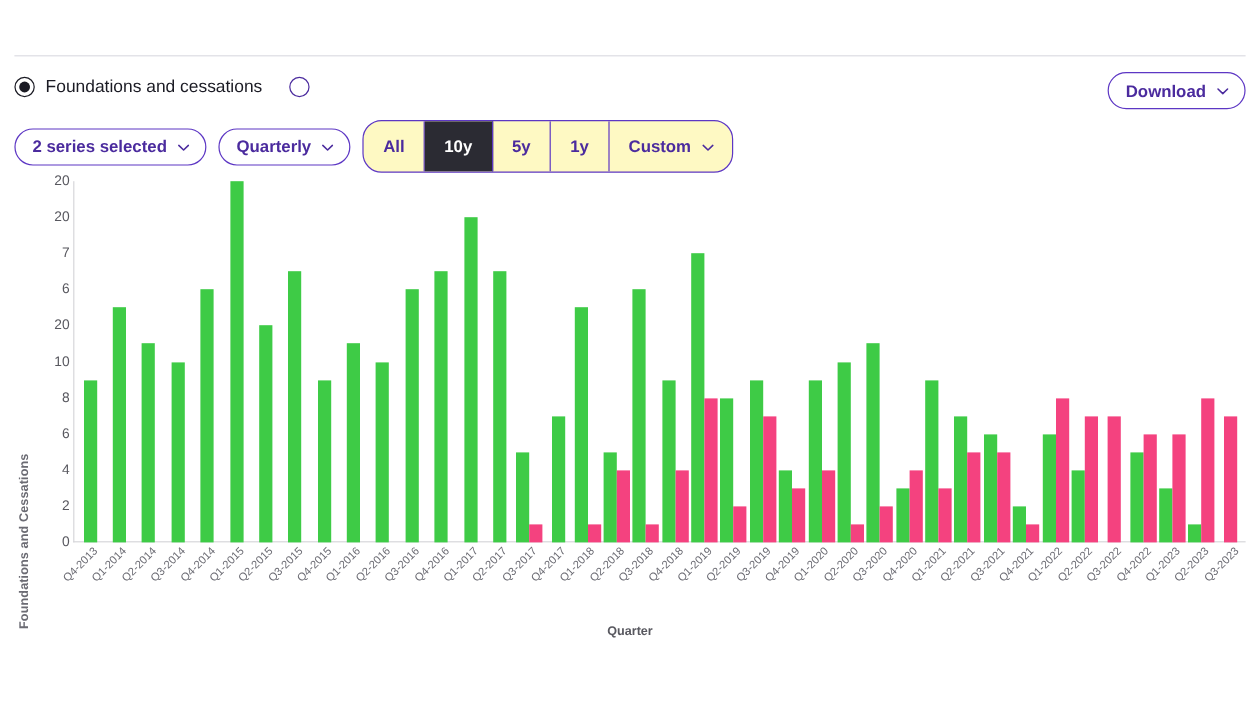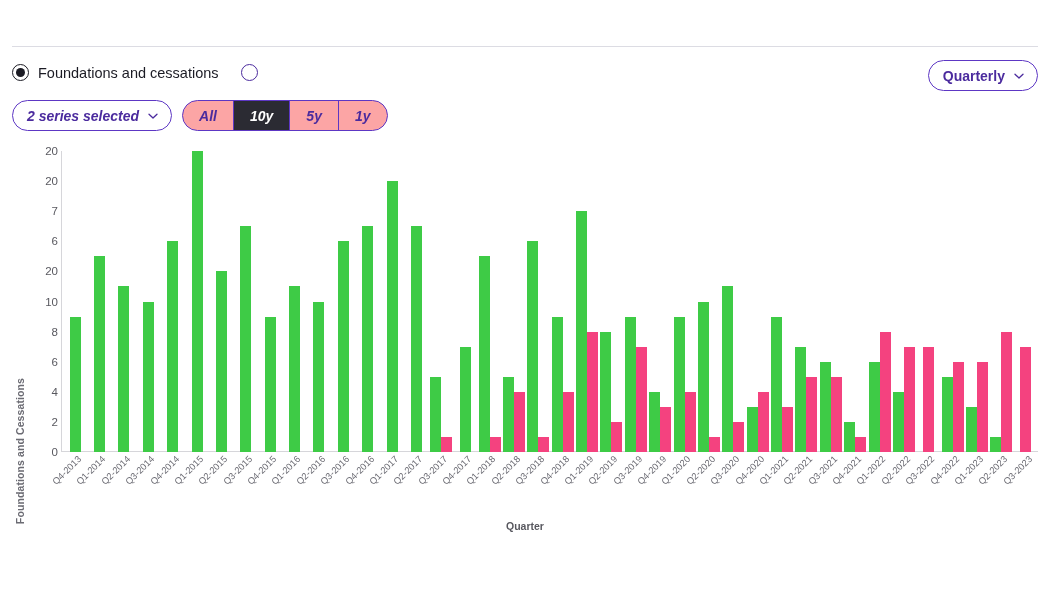--- a/index.html
+++ b/index.html
@@ -48,34 +48,34 @@
     border: 1.4px solid #5d37c4; border-radius: 16px;
     background: #fff; color: #4b2b9e;
     font-size: 14px; font-weight: bold;
     display: flex; align-items: center; gap: 9px;
     cursor: pointer;
   }
 
   
   .controls-row {
     position: absolute; left: 12px; top: 100px;
-    display: flex; align-items: center; gap: 10px; font-style: italic;
+    display: flex; align-items: center; gap: 10px;
   }
   .pill {
     height: 31px; padding: 0 14px;
     border: 1.4px solid #5d37c4; border-radius: 16px;
     background: #fff; color: #4b2b9e;
     font-size: 14px; font-weight: bold;
     display: flex; align-items: center; gap: 9px;
     cursor: pointer; white-space: nowrap;
   }
   .seg-group {
-    display: flex; align-items: stretch; height: 31px;
+    display: flex; align-items: stretch; height: 44px;
     border: 1.4px solid #5d37c4; border-radius: 16px; overflow: hidden;
-    background: #fca5a5;
+    background: #fef9c3;
   }
   .seg {
     padding: 0 16px; display: flex; align-items: center; justify-content: center;
     font-size: 14px; font-weight: bold; color: #4b2b9e;
     border-right: 1.2px solid #5d37c4; cursor: pointer; white-space: nowrap;
   }
   .seg:last-child { border-right: none; }
   .seg.active { background: #2b2b33; color: #ffffff; }
   .seg.with-caret { gap: 9px; }
   .caret { display: inline-block; width: 9px; height: 9px; flex: none; }
@@ -145,49 +145,65 @@
       <div class="radio-opt">
         <span class="radio-circle checked"></span>
         <span class="radio-label">Foundations and cessations</span>
       </div>
       <div class="radio-opt">
         <span class="radio-circle"></span>
       </div>
     </div>
 
   <div class="download-btn">
-    <span>Quarterly</span>
+    <span>Download</span>
     <span class="caret">
       <svg viewBox="0 0 10 10" width="10" height="10">
           <path d="M1 3.2 L5 7 L9 3.2" fill="none" stroke="#4b2b9e" stroke-width="1.3" stroke-linecap="round" stroke-linejoin="round"></path>
         </svg>
     </span>
   </div>
 
   <div class="controls-row">
     <div class="pill">
       <span>2 series selected</span>
       <span class="caret">
         <svg viewBox="0 0 10 10" width="10" height="10">
             <path d="M1 3.2 L5 7 L9 3.2" fill="none" stroke="#4b2b9e" stroke-width="1.3" stroke-linecap="round" stroke-linejoin="round"></path>
           </svg>
       </span>
     </div>
+    <div class="pill">
+      <span>Quarterly</span>
+      <span class="caret">
+        <svg viewBox="0 0 10 10" width="10" height="10">
+            <path d="M1 3.2 L5 7 L9 3.2" fill="none" stroke="#4b2b9e" stroke-width="1.3" stroke-linecap="round" stroke-linejoin="round"></path>
+          </svg>
+      </span>
+    </div>
     <div class="seg-group" id="seg-group">
         <div class="seg">
           <span>All</span>
         </div>
         <div class="seg active">
           <span>10y</span>
         </div>
         <div class="seg">
           <span>5y</span>
         </div>
         <div class="seg">
           <span>1y</span>
+        </div>
+        <div class="seg with-caret">
+          <span>Custom</span>
+          <span class="caret">
+            <svg viewBox="0 0 10 10" width="10" height="10">
+              <path d="M1 3.2 L5 7 L9 3.2" fill="none" stroke="#4b2b9e" stroke-width="1.3" stroke-linecap="round" stroke-linejoin="round"></path>
+            </svg>
+          </span>
         </div>
       </div>
   </div>
 
   <div class="chart-wrap">
     <div class="ylabel">Foundations and Cessations</div>
     <div class="yticks-holder" id="yticks">
         <div class="ytick" style="top: 312px;">0</div>
         <div class="ytick" style="top: 281.9px;">2</div>
         <div class="ytick" style="top: 251.8px;">4</div>

